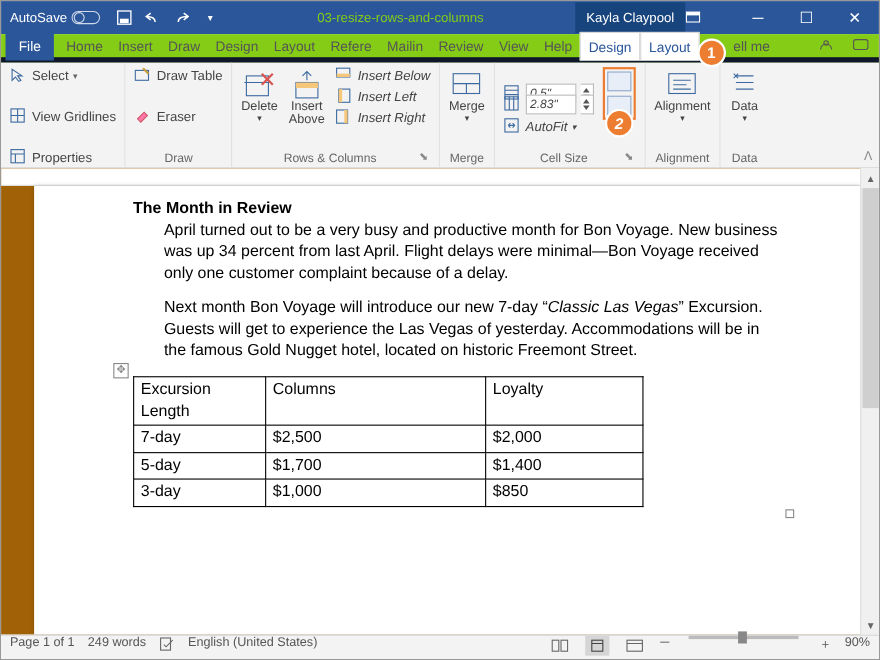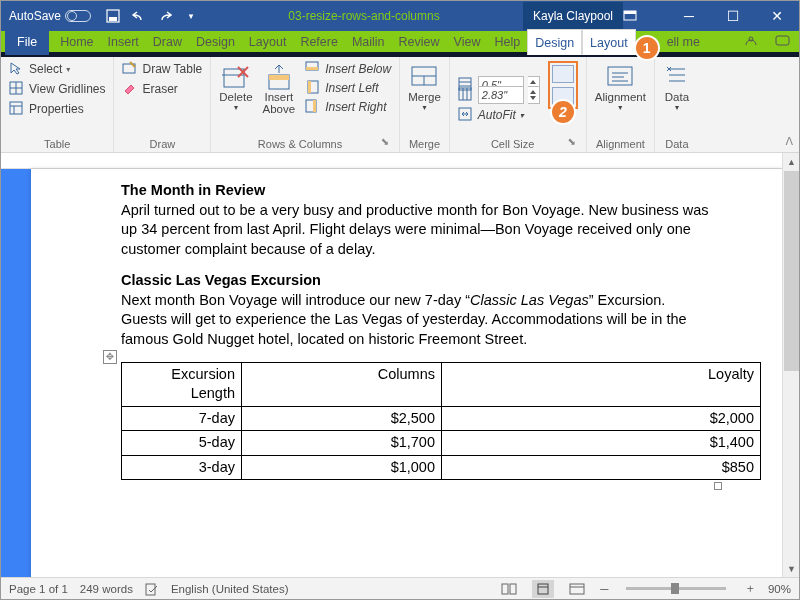--- a/index.html
+++ b/index.html
@@ -18,55 +18,55 @@
 .tabs .tab { padding:0 7px; height:26px; line-height:26px; color:#555; }
 .tabs .tab.file { background:#2b579a; color:#fff; padding:0 12px; margin-right:4px;}
 .tabs .tab.high { background:#fff; border:1px solid #d7d7d7; border-bottom:1px solid #fff; color:#2b579a; }
 .tabs .tab.high2 { background:#fff; border:1px solid #d7d7d7; border-bottom:1px solid #fff; color:#2b579a; }
 .tabs .callout1{ width:26px;height:26px;border-radius:50%;background:#ed7d31;border:2px solid #fff;color:#fff;display:flex;align-items:center;justify-content:center;font-weight:bold;font-size:14px;position:relative;top:6px;margin-left:-2px;z-index:10;}
 .tabs .spacer{flex:1;}
 .tabs .share{padding:0 8px;color:#555;}
 .ribbon { height:96px; background:#f3f3f3; border-bottom:1px solid #d7d7d7; display:flex; font-size:11.5px; color:#444; position:relative;}
 .group { border-right:1px solid #e1e1e1; padding:4px 8px 2px; display:flex; flex-direction:column; justify-content:space-between; }
 .group .label { text-align:center; font-size:11px; color:#666; padding-top:2px;}
-.vstack { display:flex; flex-direction:column; gap:4px; }
+.vstack { display:flex; flex-direction:column; gap:21px; }
 .vstack2 { display:flex; flex-direction:column; gap:3px;font-style:italic; }
 .hstack { display:flex; gap:10px; align-items:flex-start;}
 .btn-sm { display:flex; align-items:center; gap:4px; font-size:12px; color:#444; }
 .btn-lg { display:flex; flex-direction:column; align-items:center; justify-content:flex-start; gap:0; font-size:11.5px; text-align:center; padding-top:2px;}
 .ribbon .ico { width:16px; height:16px; }
 .ribbon .ico-lg { width:28px; height:28px; }
 .dimrow{display:flex;align-items:center;gap:4px;}
 .diminput{width:46px;height:18px;border:1px solid #bbb;background:#fff;font-size:11px;padding:0 3px;display:flex;align-items:center;}
 .spin{width:12px;height:18px;border:1px solid #bbb;border-left:none;background:#fff;display:inline-block;position:relative;}
 .spin::before,.spin::after{content:"";position:absolute;left:2px;width:0;height:0;border-left:3px solid transparent;border-right:3px solid transparent;}
 .spin::before{top:3px;border-bottom:4px solid #555;}
 .spin::after{bottom:3px;border-top:4px solid #555;}
 .dist-highlight{border:2px solid #ed7d31;padding:2px;display:flex;flex-direction:column;gap:4px;margin-left:4px;position:relative;}
 .dist-btn{width:22px;height:18px;border:1px solid #8fa8c9;background:#e8eef7;}
 .callout2{position:absolute;left:50%;transform:translateX(-50%);bottom:-18px;width:26px;height:26px;border-radius:50%;background:#ed7d31;border:2px solid #fff;color:#fff;display:flex;align-items:center;justify-content:center;font-weight:bold;font-size:14px;z-index:10;}
 .ribbon .launcher{font-size:10px;color:#888;text-align:right;padding-right:2px;}
 .collapse{position:absolute;right:6px;bottom:4px;color:#888;font-size:11px;}
-.docarea{position:absolute;top:152px;left:0;right:17px;bottom:22px;background:#3b82f6;overflow:hidden;}
+.docarea{position:absolute;top:152px;left:0;right:17px;bottom:22px;background:#a16207;overflow:hidden;}
 .ruler{height:16px;background:#fff;border-bottom:1px solid #ddd;}
 .page{position:absolute;top:16px;left:30px;right:0;bottom:0;background:#fff;box-shadow:0 0 4px rgba(0,0,0,0.2);padding:12px 70px 20px 90px;font-size:14.5px;color:#000;line-height:1.35;font-family:Calibri,Arial,sans-serif;overflow:auto;}
 .page .bold{font-weight:bold;}
-.page .para{margin-bottom:12px;}
+.page .para{margin-bottom:12px;margin-left:28px;}
 .page .ital{font-style:italic;}
 .tablewrap{position:relative;margin-top:6px;}
 .tablectl{position:absolute;left:-18px;top:-12px;width:14px;height:14px;border:1px solid #888;font-size:10px;color:#888;display:flex;align-items:center;justify-content:center;}
 .tablectl2{position:absolute;right:-10px;bottom:-10px;width:8px;height:8px;border:1px solid #888;}
-table.doc{border-collapse:collapse;width:640px;text-align:right;}
+table.doc{border-collapse:collapse;width:464px;}
 table.doc td{border:1px solid #000;padding:2px 6px;font-size:14.5px;vertical-align:top;}
 table.doc tr.header td{height:42px;}
 .vscroll{position:absolute;top:152px;right:0;width:17px;bottom:22px;background:#f0f0f0;border-left:1px solid #ddd;}
 .vscroll .thumb{position:absolute;top:18px;width:15px;left:1px;height:200px;background:#cfcfcf;}
 .vscroll .arrow{position:absolute;width:17px;height:17px;background:#f0f0f0;display:flex;align-items:center;justify-content:center;color:#666;font-size:9px;}
 .vscroll .arrow.up{top:0;} .vscroll .arrow.dn{bottom:0;}
-.statusbar{position:absolute;bottom:0;left:0;right:0;height:22px;background:#f3f3f3;border-top:1px solid #d7d7d7;display:flex;align-items:center;font-size:11.5px;color:#555;padding:0 8px;gap:12px;}
+.statusbar{position:absolute;bottom:0;left:0;right:0;height:22px;background:#f3f3f3;border-top:1px solid #d7d7d7;display:flex;align-items:flex-start;font-size:11.5px;color:#555;padding:0 8px;gap:12px;}
 .statusbar .spacer{flex:1;}
 .statusbar .viewbtn{width:22px;height:18px;display:inline-flex;align-items:center;justify-content:center;color:#666;}
 .zoomslider{width:100px;height:3px;background:#bbb;position:relative;margin:0 6px;}
 .zoomslider .thumb{position:absolute;top:-4px;left:45px;width:8px;height:11px;background:#888;}
 svg{display:block;}
 </style>
 </head>
 <body>
 
 <div class="titlebar">
@@ -321,21 +321,20 @@
     <div class="label">Data</div>
   </div>
   <span class="collapse">ᐱ</span>
 </div>
 
 <div class="docarea">
   <div class="ruler"></div>
   <div class="page">
     <p class="bold">The Month in Review</p>
     <p class="para">April turned out to be a very busy and productive month for Bon Voyage. New business was up 34 percent from last April. Flight delays were minimal—Bon Voyage received only one customer complaint because of a delay.</p>
-    <p class="bold">Classic Las Vegas Excursion</p>
     <p class="para"><span>Next month Bon Voyage will introduce our new 7-day “</span><span class="ital">Classic Las Vegas</span><span>” Excursion. Guests will get to experience the Las Vegas of yesterday. Accommodations will be in the famous Gold Nugget hotel, located on historic Freemont Street.</span></p>
     <div class="tablewrap">
       <div class="tablectl">✥</div>
       <table class="doc">
         <tbody>
             <tr class="header">
           <td style="width:120px">Excursion Length</td>
           <td style="width:200px">Columns</td>
           <td>Loyalty</td>
         </tr>

